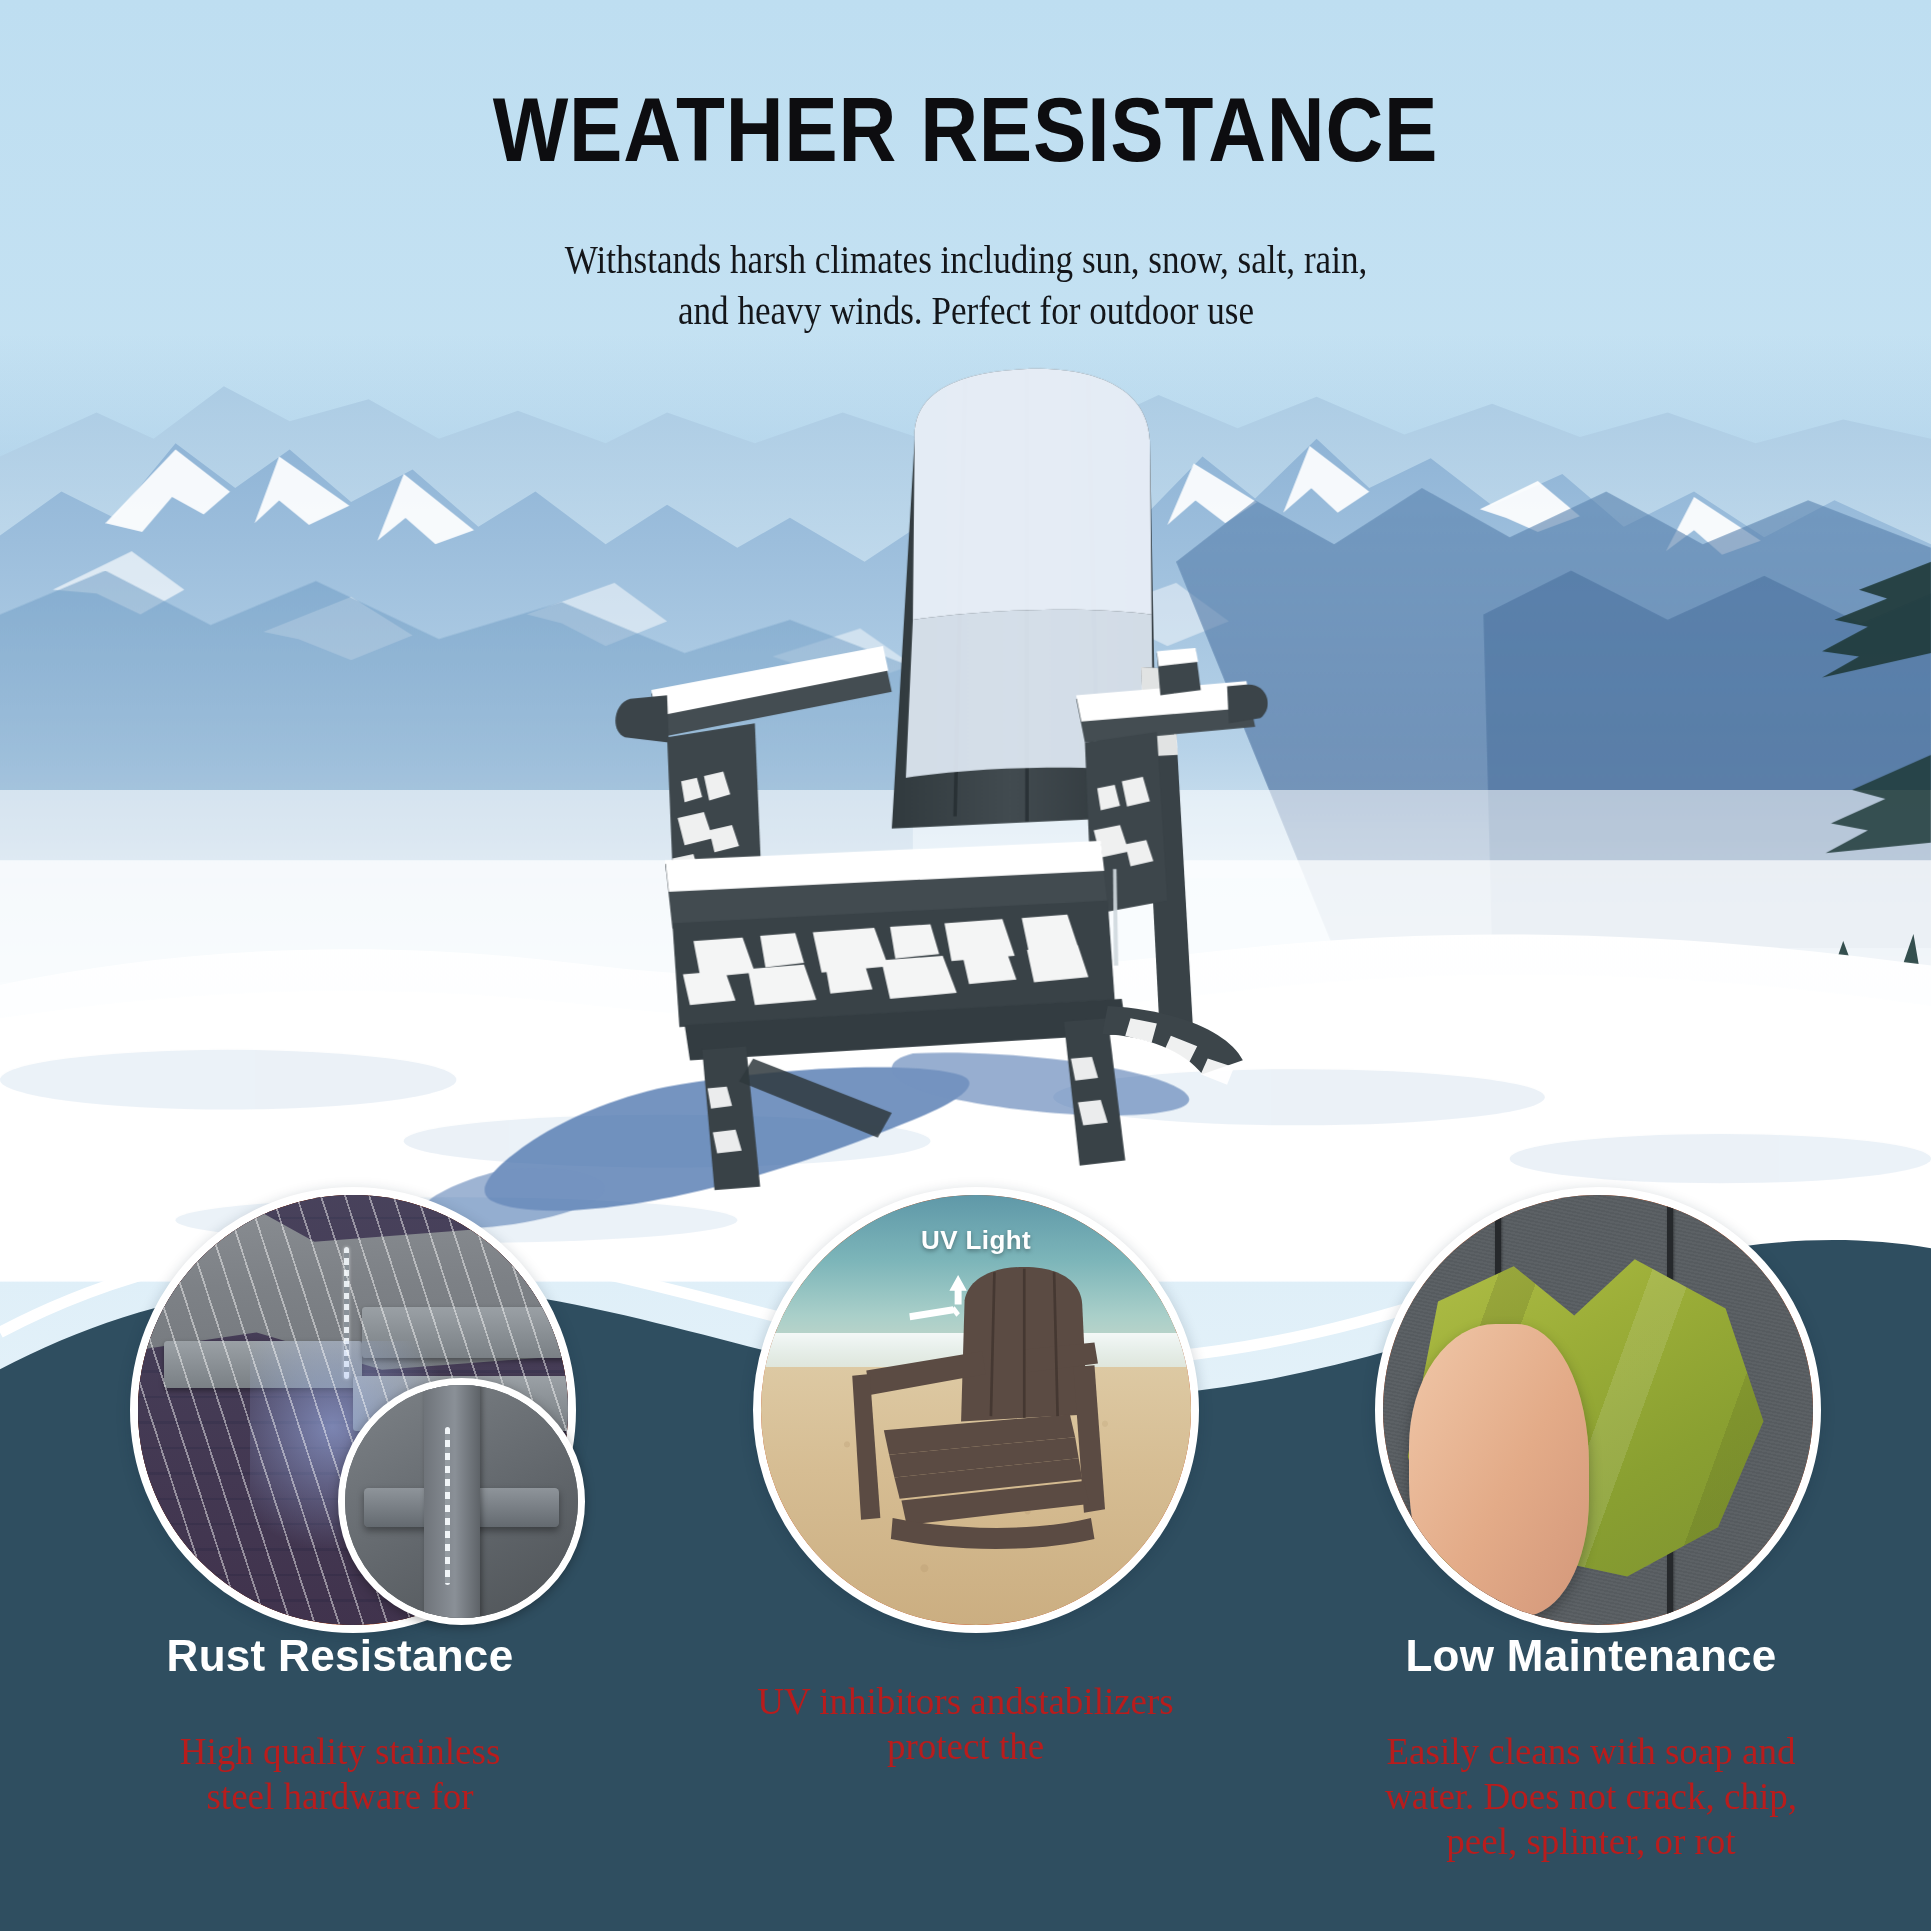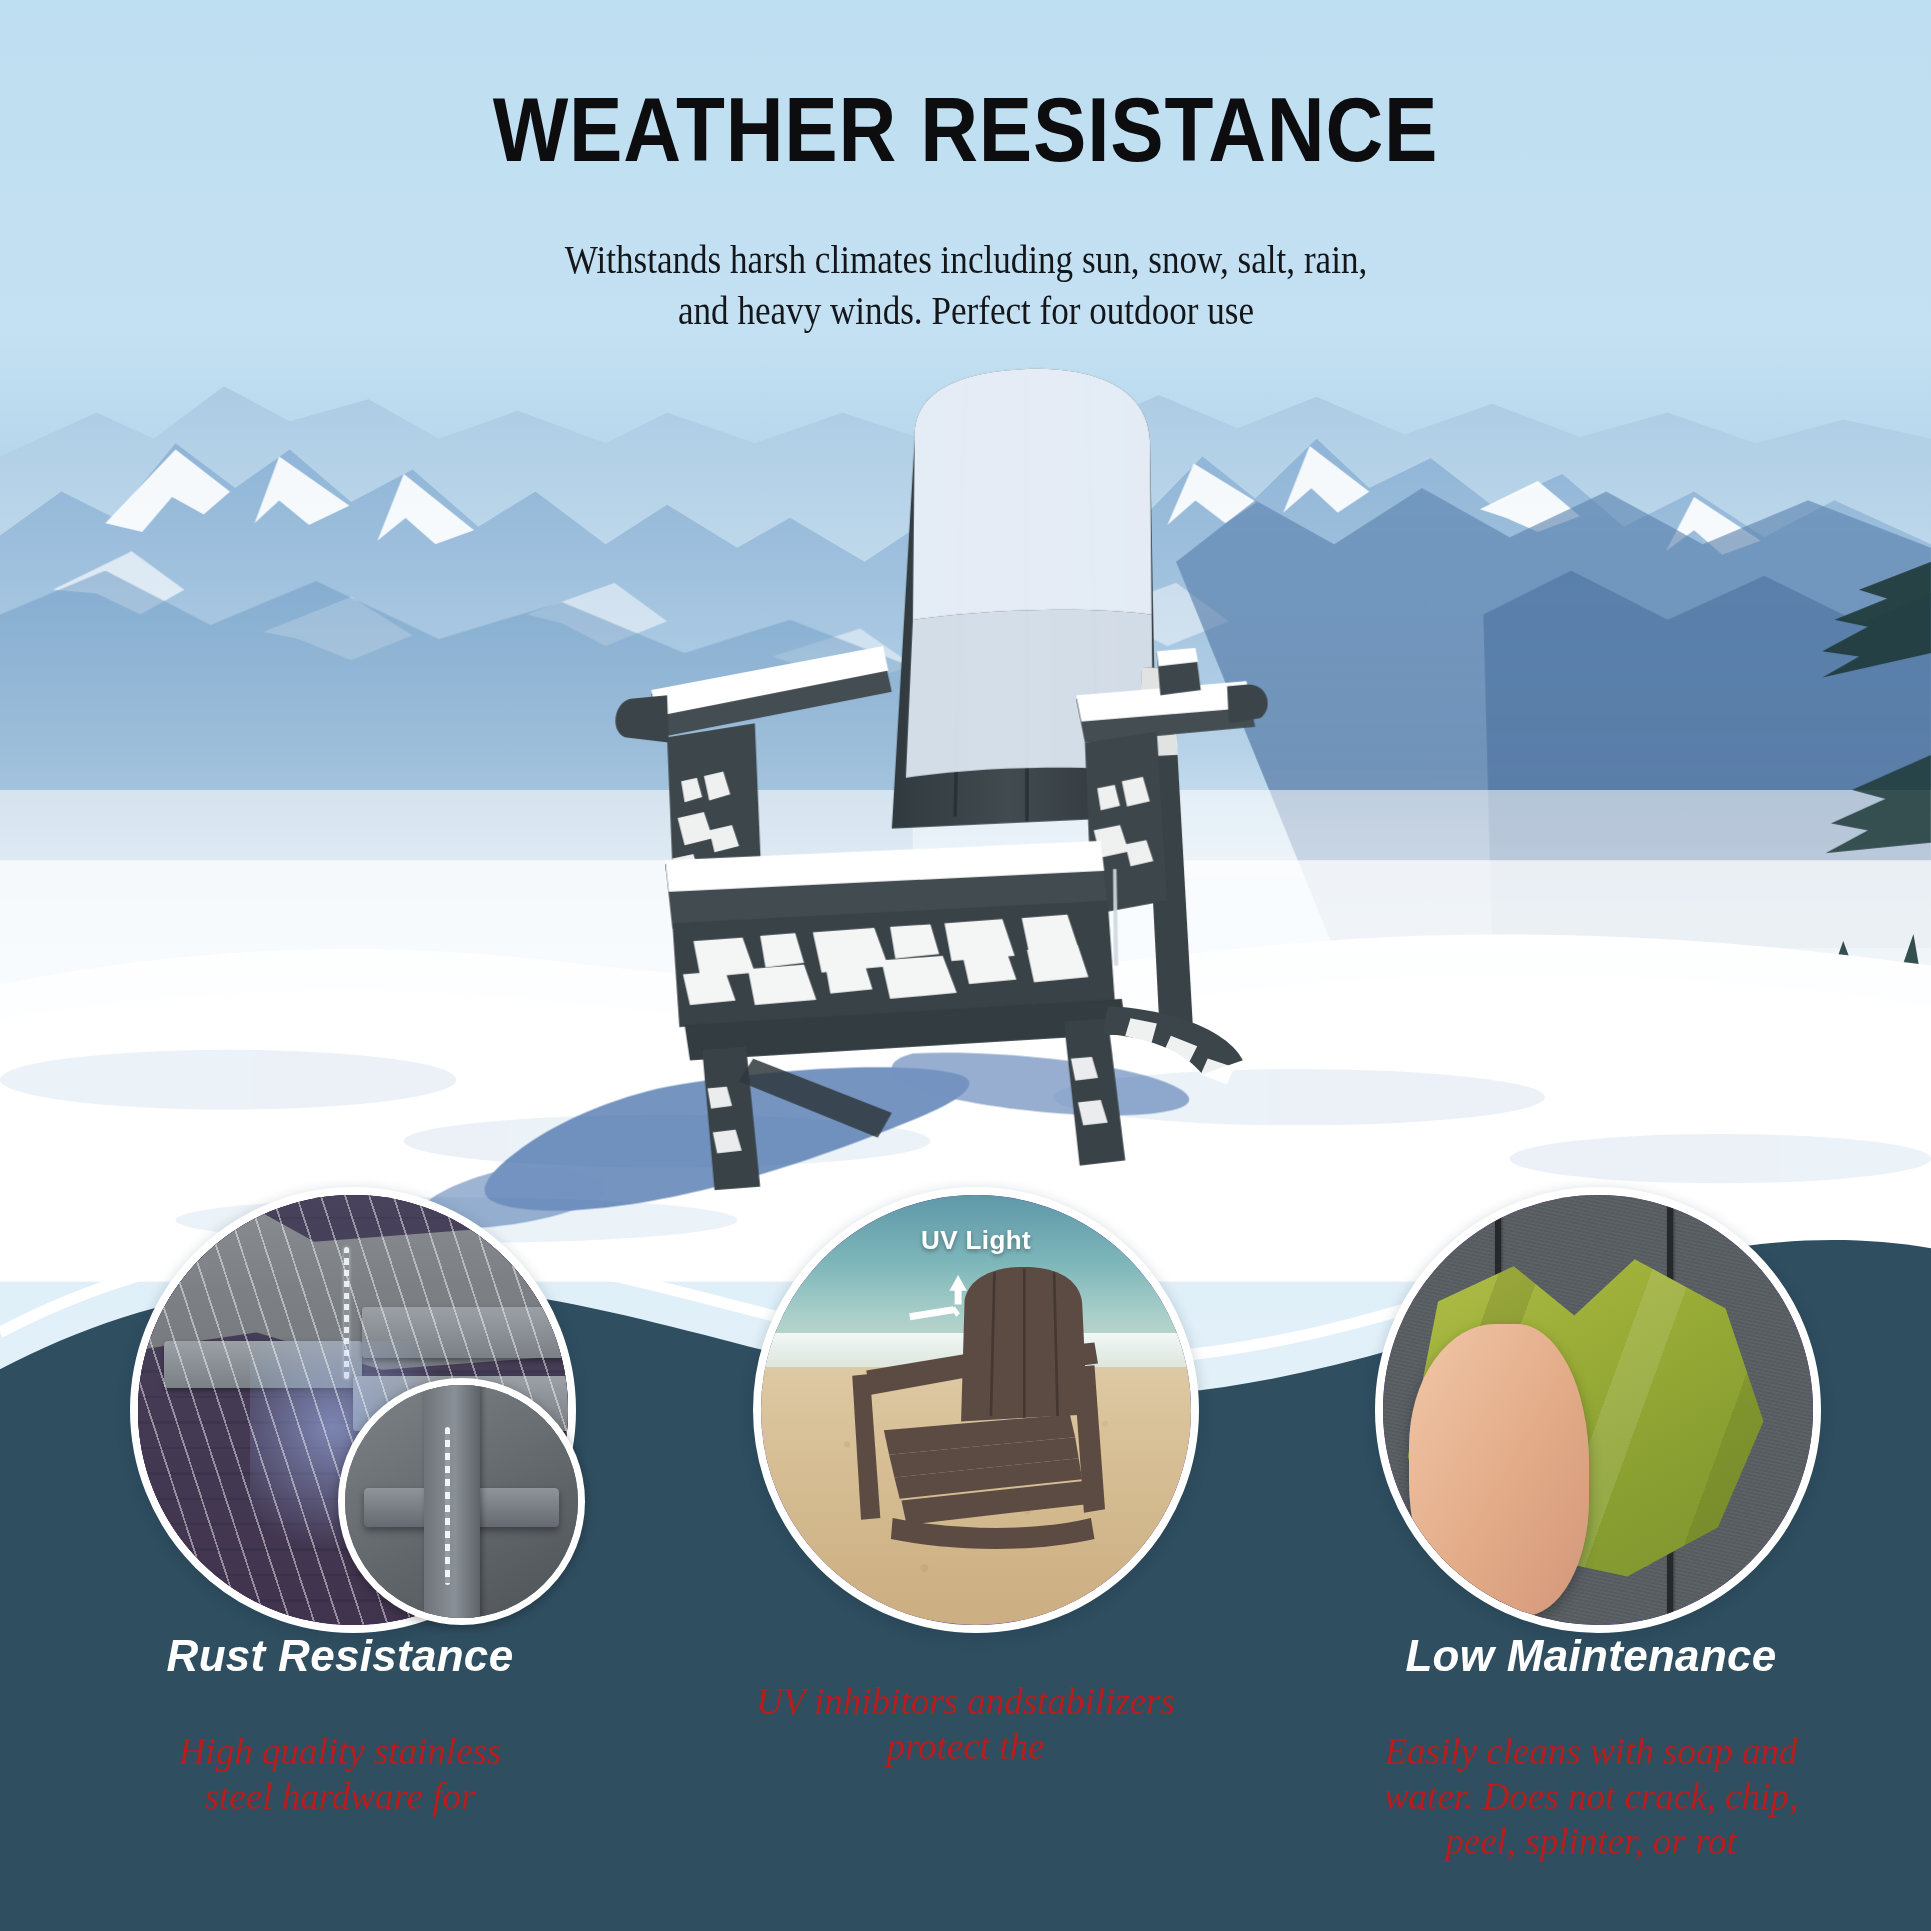--- a/index.html
+++ b/index.html
@@ -35,21 +35,21 @@
     font-family:"Liberation Serif",serif;
     font-size:39px;line-height:1.30;color:#14161a;
   }
   .subhead span{display:block;transform:scaleX(.90);}
 
   
   .circ{
     position:absolute;border-radius:50%;overflow:hidden;
     border:8px solid #ffffff;
     box-shadow:0 3.5px 14px rgba(20,40,60,.22);
-    background:#4c1d95;
+    background:#c2410c;
   }
   .circ .inner{position:absolute;inset:0;overflow:hidden;}
 
   
   .c1{left:130px;top:1187px;width:430px;height:430px;}
   .c1 .brickwall{position:absolute;inset:0;
     background:
       linear-gradient(180deg,rgba(70,85,130,.55) 0%,rgba(55,60,110,.50) 100%),
       repeating-linear-gradient(0deg,#4a2a2c 0px,#4a2a2c 23px,#3a2023 23px,#3a2023 25.5px),
       repeating-linear-gradient(90deg,rgba(0,0,0,.28) 0px,rgba(0,0,0,.28) 1.8px,transparent 1.8px,transparent 51px),
@@ -112,21 +112,21 @@
     background:linear-gradient(110deg,rgba(255,255,255,.35) 0 8%,transparent 8% 22%,rgba(0,0,0,.22) 22% 30%,transparent 30% 52%,rgba(255,255,255,.25) 52% 60%,transparent 60% 78%,rgba(0,0,0,.18) 78% 86%,transparent 86%);
     clip-path:polygon(10% 18%,30% 8%,46% 22%,62% 6%,86% 20%,96% 52%,84% 82%,60% 96%,34% 90%,12% 96%,2% 62%);}
   .c3 .hand{position:absolute;left:6%;top:30%;width:42%;height:68%;
     background:linear-gradient(120deg,#f0c7a8,#e3ab88 55%,#d3977a);
     border-radius:48% 40% 36% 44% / 42% 48% 40% 46%;
     box-shadow:0 5.3px 12.3px rgba(0,0,0,.28);}
 
   
   .cards{position:absolute;left:0;right:0;top:1631px;height:290px;
     display:flex;justify-content:space-between;padding:0 68px;box-sizing:border-box;}
-  .card{width:544px;text-align:center;font-style:italic;}
+  .card{width:544px;text-align:center;}
   .card .ttl{
     font-family:"Liberation Sans",sans-serif;font-weight:bold;
     font-size:44px;color:#ffffff;letter-spacing:0.3px;margin:0 0 16px 0;}
   .card .body{
     font-family:"Liberation Serif",serif;
     font-size:37px;line-height:1.22;color:#b91c1c;margin-top:48px;}
   .card .body span{display:block;}
 </style>
 </head>
 <body>

